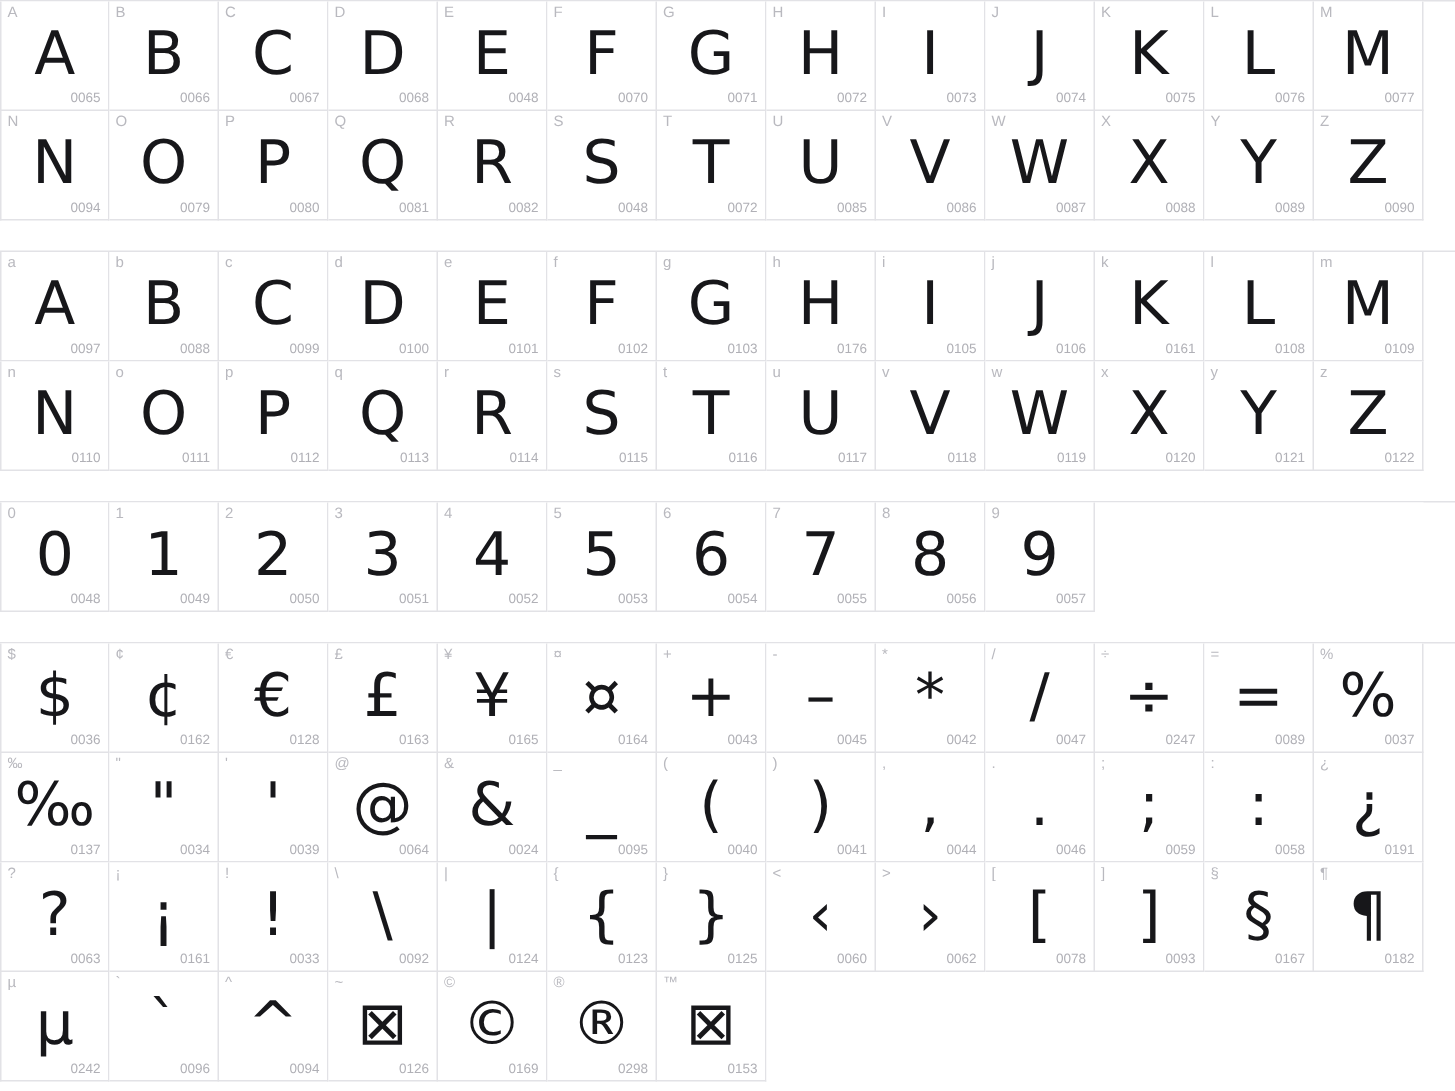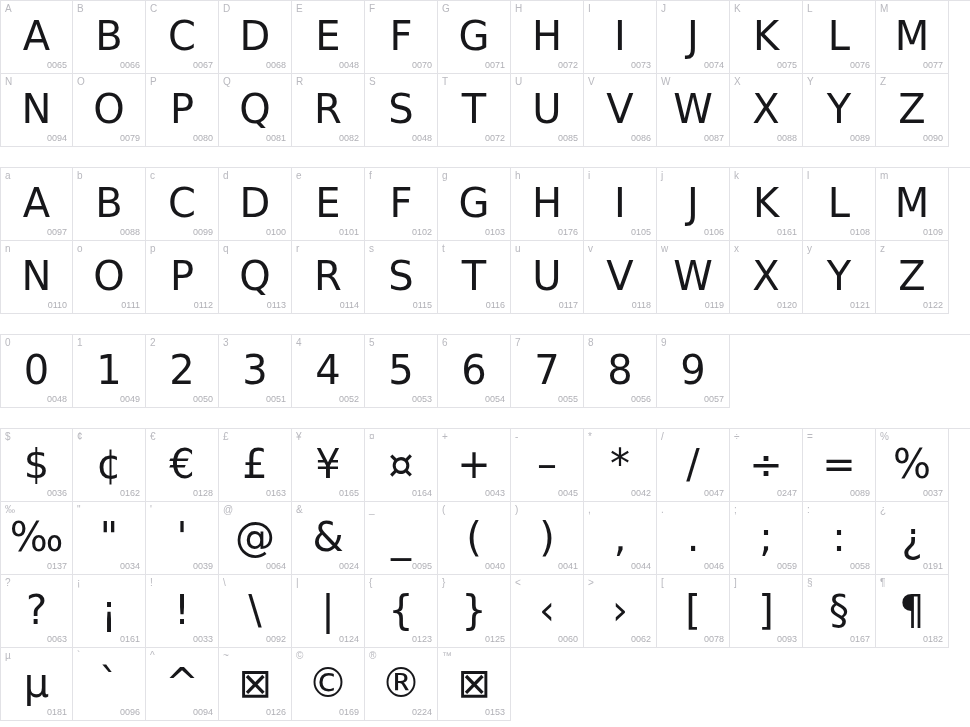--- a/index.html
+++ b/index.html
@@ -618,21 +618,21 @@
         <div class="cell">
           <span class="corner">¶</span>
           <span class="glyph">¶</span>
           <span class="code">0182</span>
         </div>
       </div>
       <div class="block">
         <div class="cell first">
           <span class="corner">µ</span>
           <span class="glyph">µ</span>
-          <span class="code">0181</span>
+          <span class="code">0242</span>
         </div>
         <div class="cell">
           <span class="corner">`</span>
           <span class="glyph">`</span>
           <span class="code">0096</span>
         </div>
         <div class="cell">
           <span class="corner">^</span>
           <span class="glyph">^</span>
           <span class="code">0094</span>
@@ -643,21 +643,21 @@
           <span class="code">0126</span>
         </div>
         <div class="cell">
           <span class="corner">©</span>
           <span class="glyph">©</span>
           <span class="code">0169</span>
         </div>
         <div class="cell">
           <span class="corner">®</span>
           <span class="glyph">®</span>
-          <span class="code">0224</span>
+          <span class="code">0298</span>
         </div>
         <div class="cell">
           <span class="corner">™</span>
           <span class="glyph">⊠</span>
           <span class="code">0153</span>
         </div>
         <div class="cell empty"></div>
         <div class="cell empty"></div>
         <div class="cell empty"></div>
         <div class="cell empty"></div>

